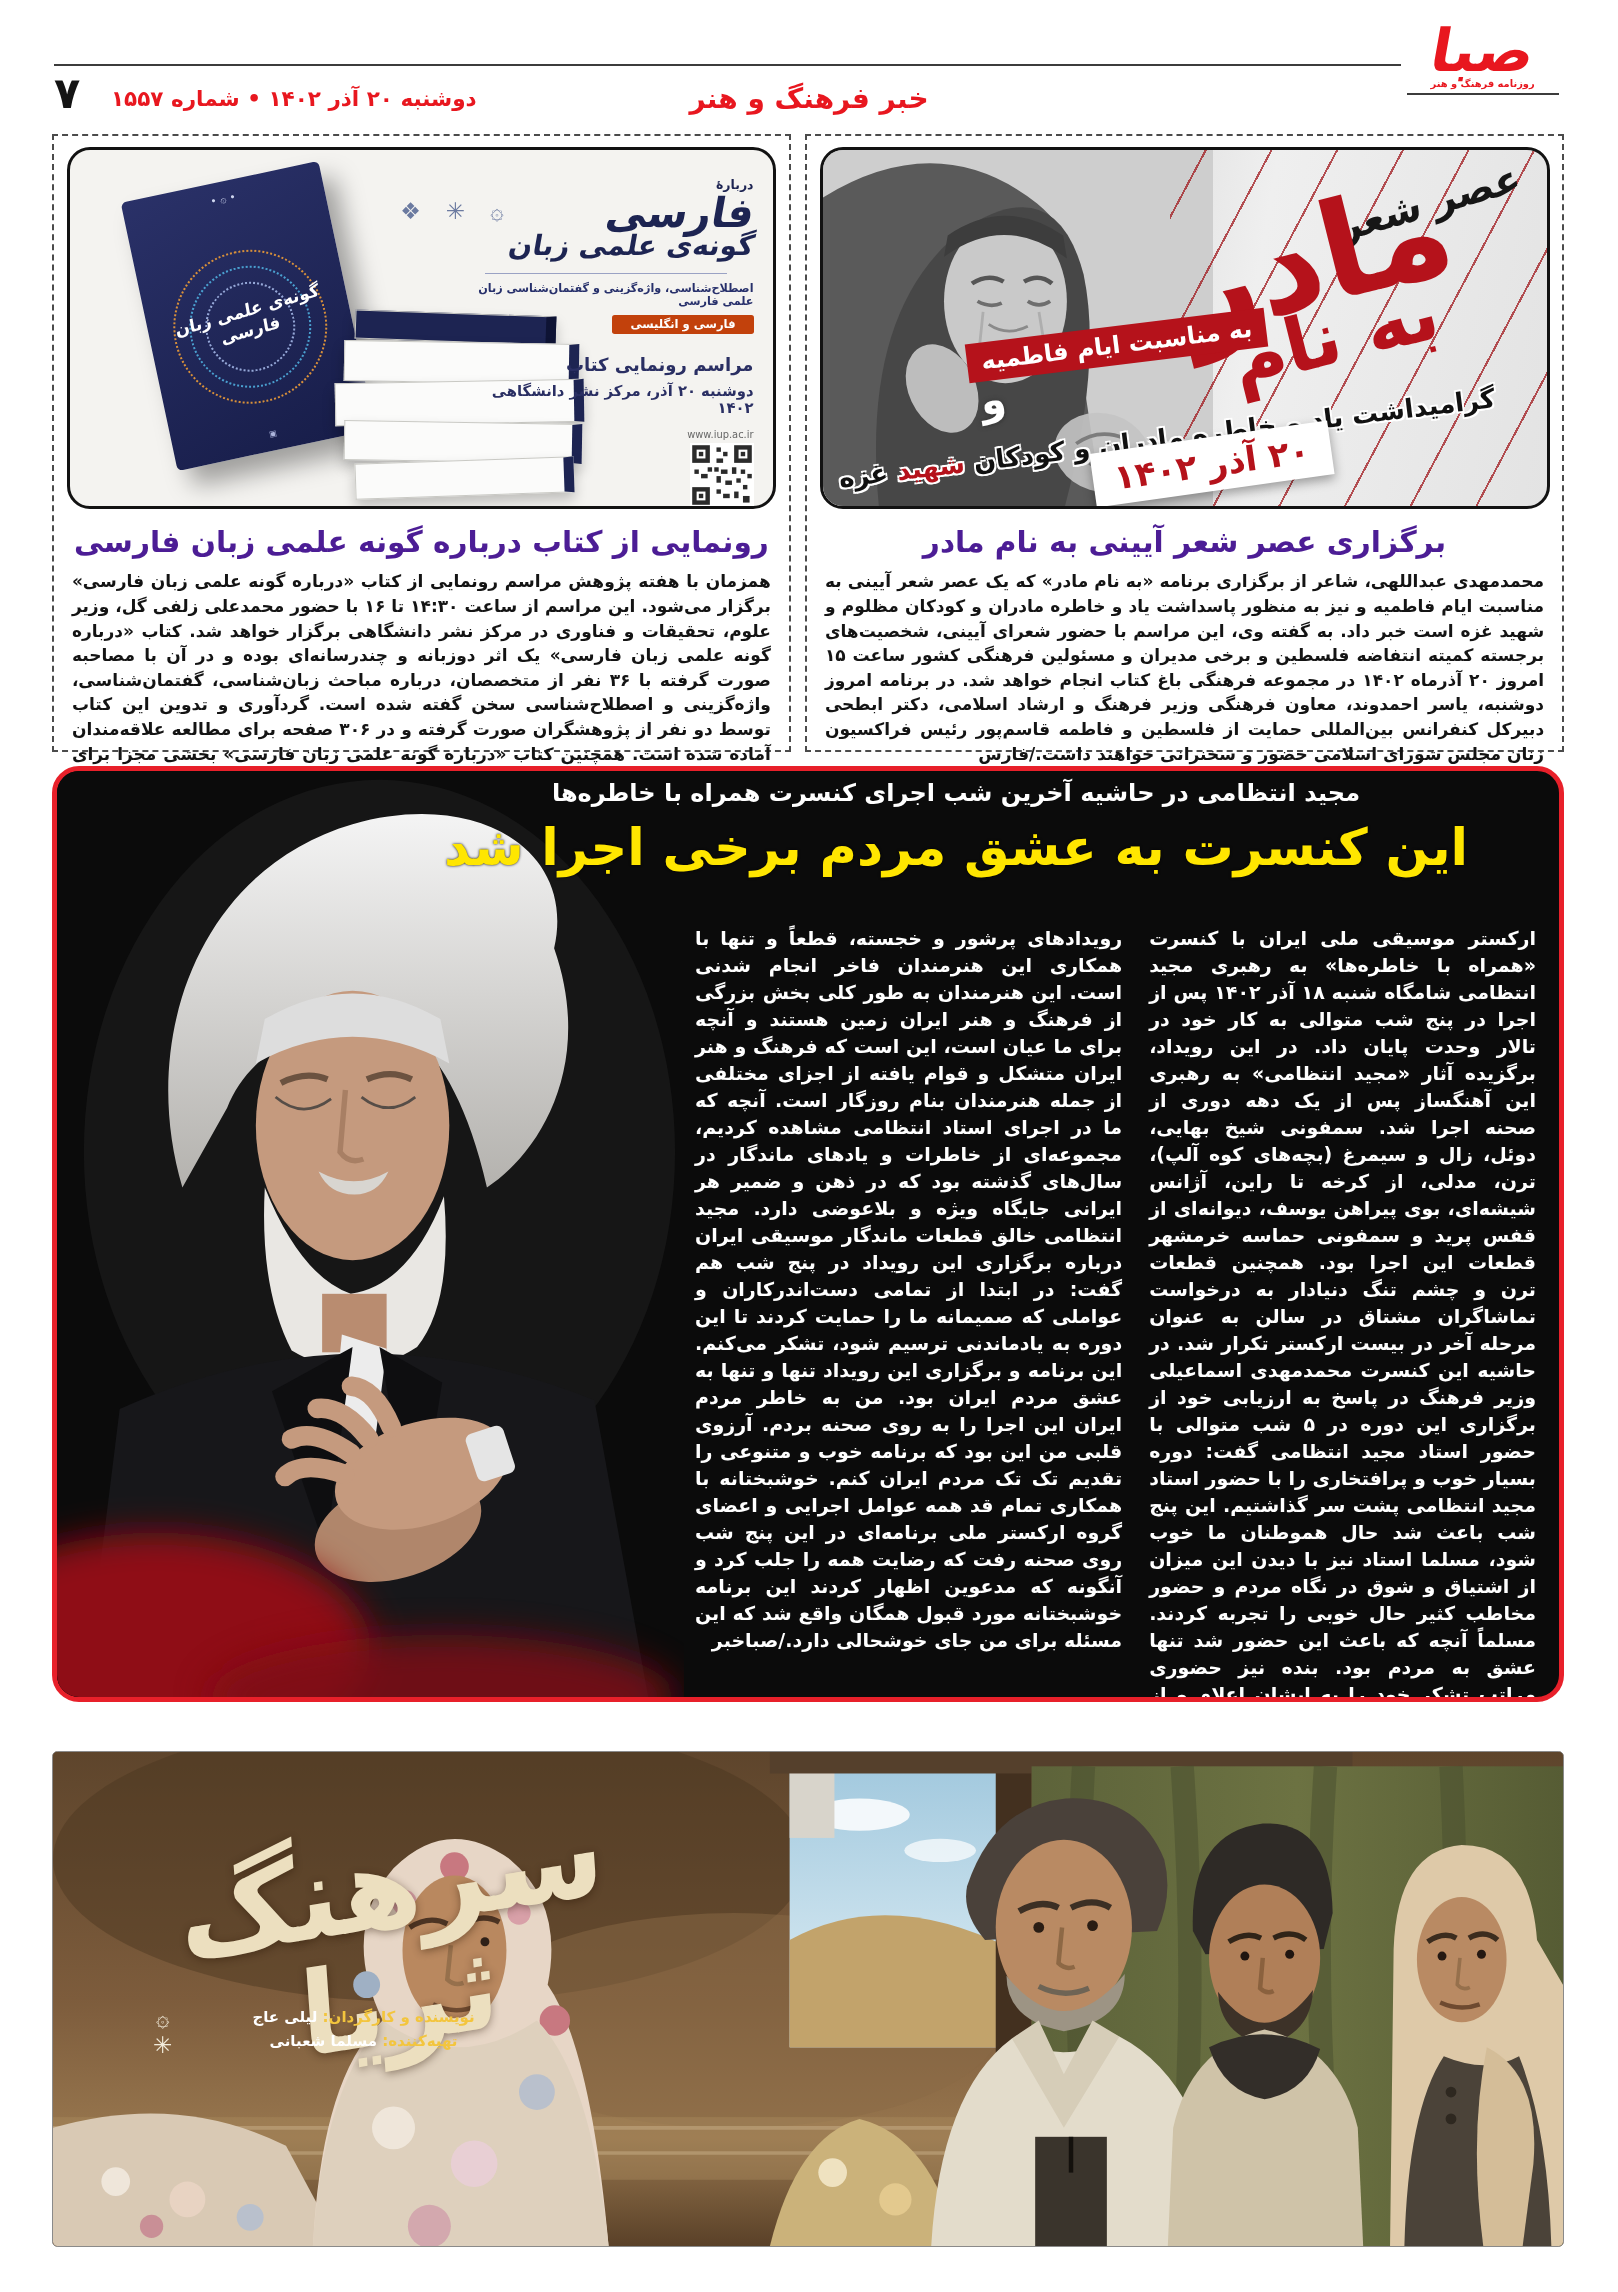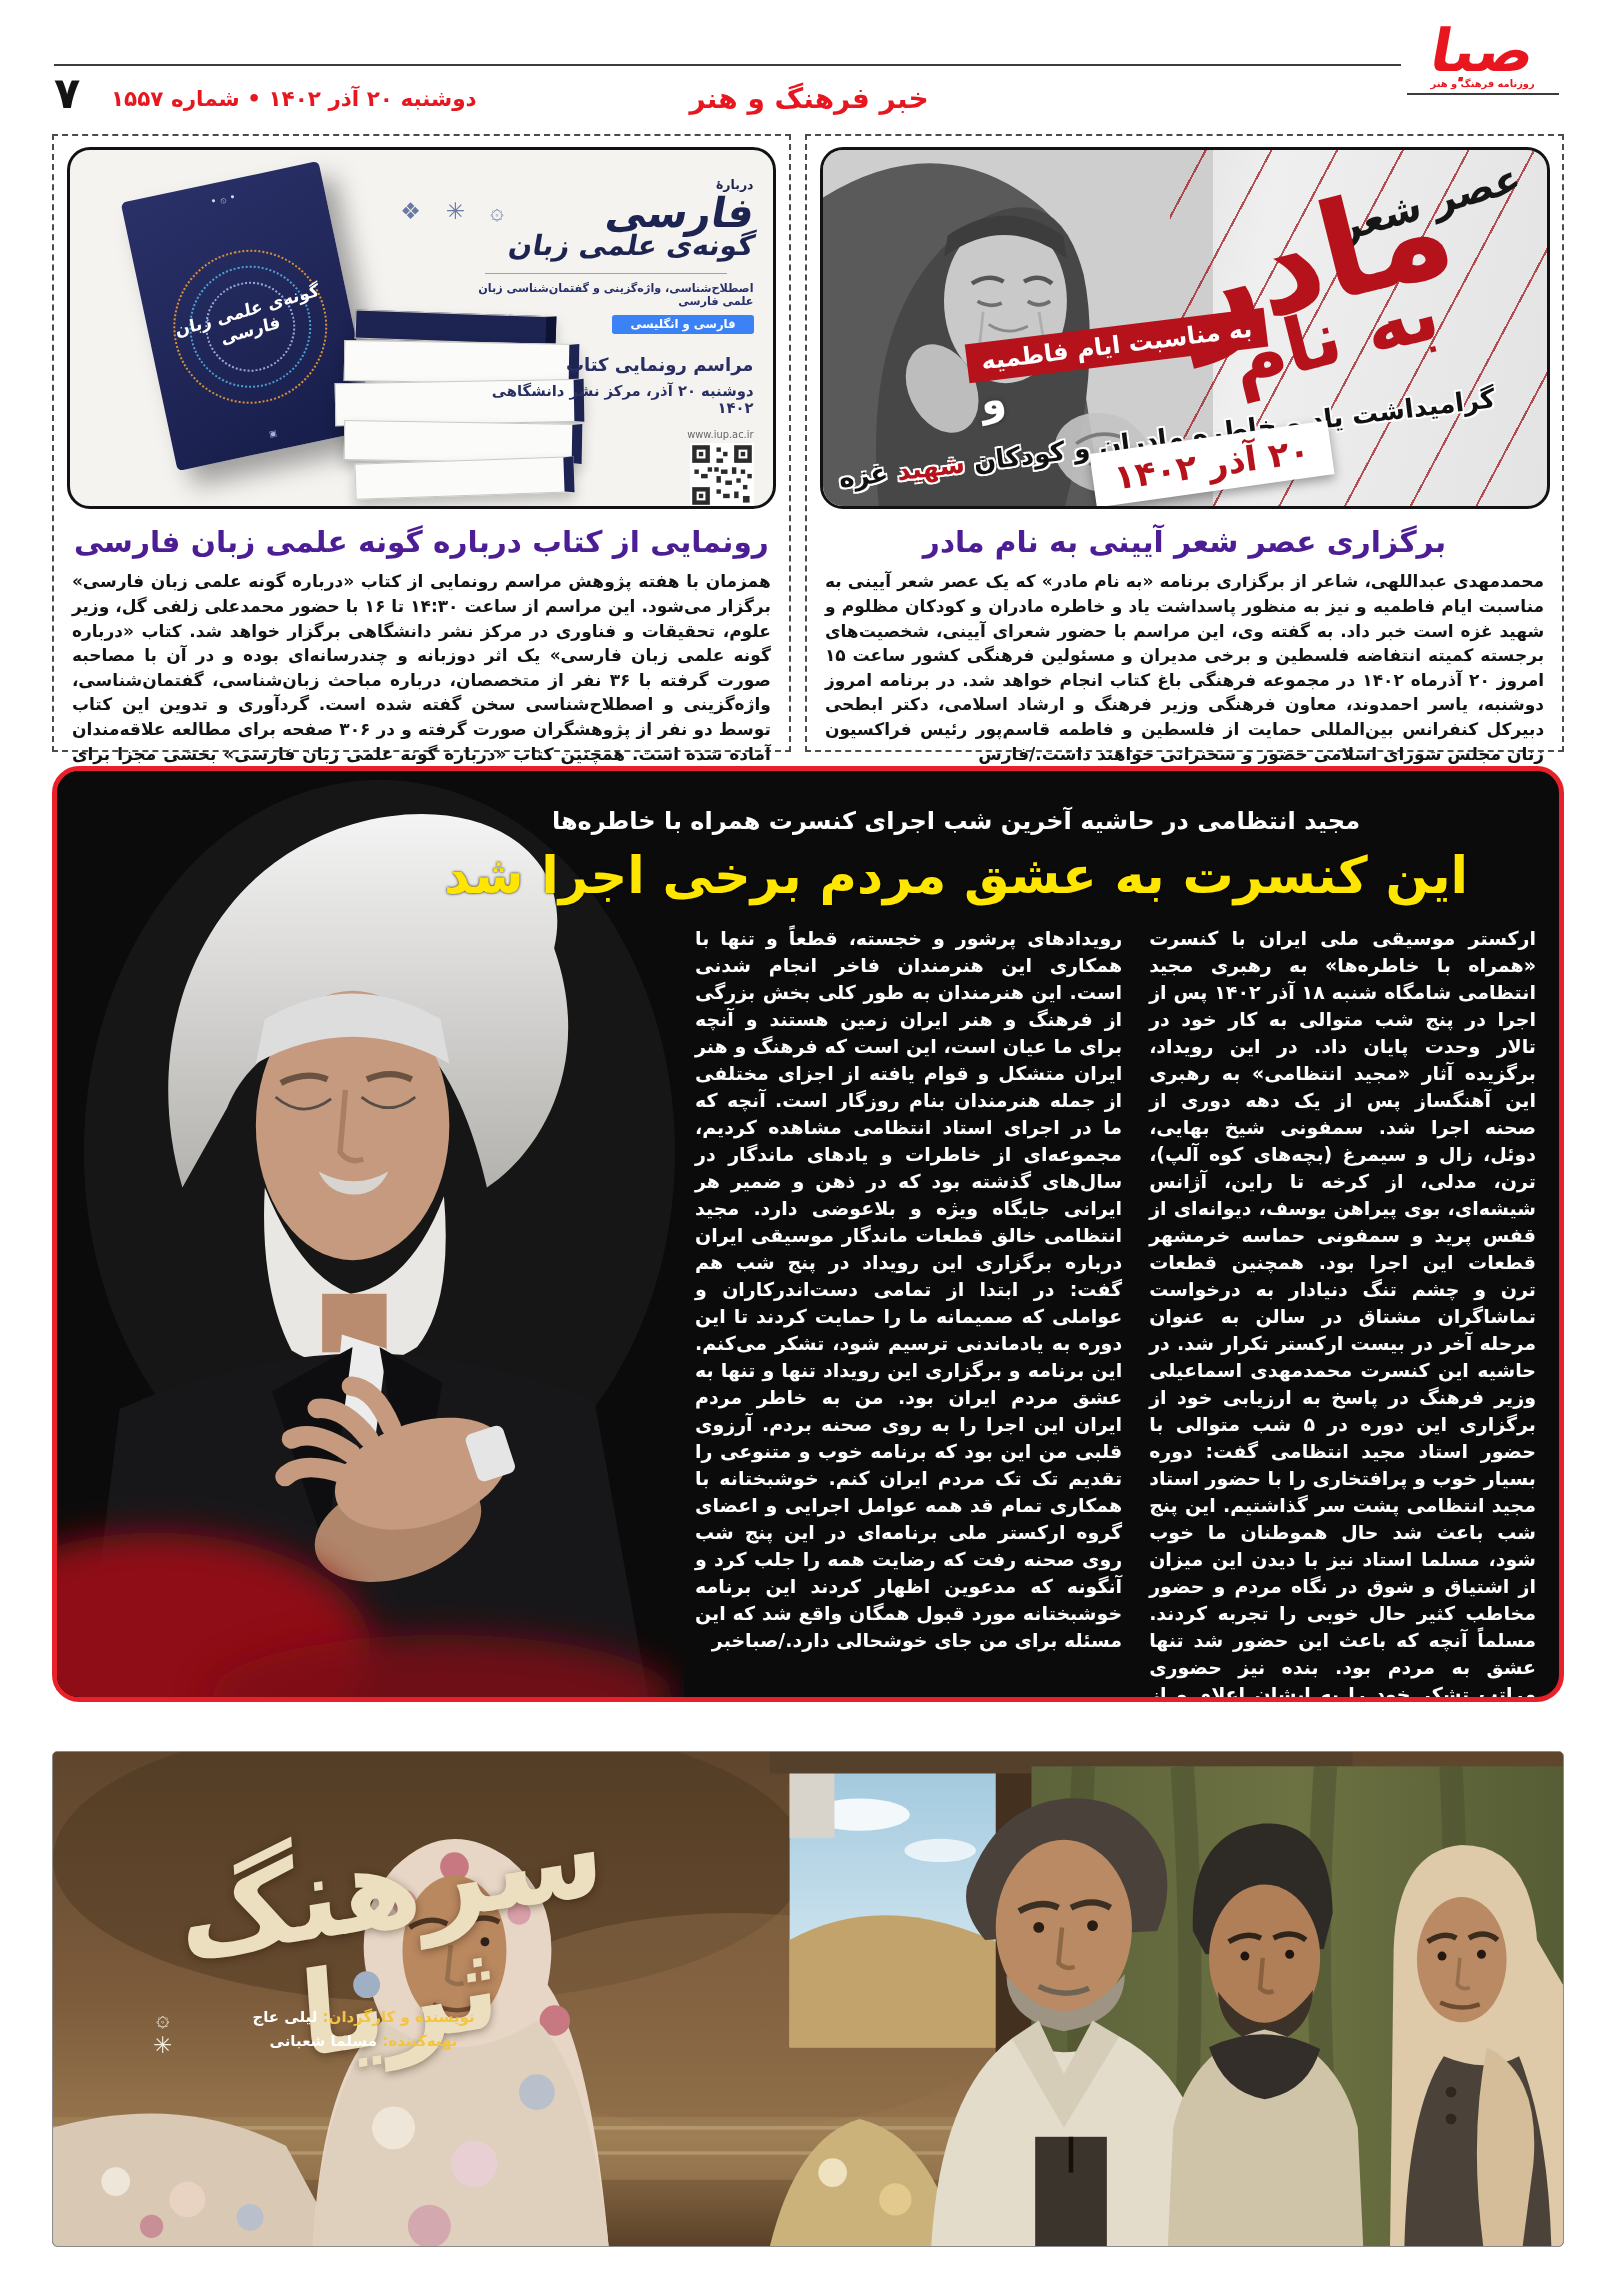--- a/index.html
+++ b/index.html
@@ -64,32 +64,32 @@
   .bk2{left:265px;top:231px;width:238px;height:41px;transform:rotate(-1deg);}
   .bk3{left:274px;top:272px;width:227px;height:38px;transform:rotate(1deg);}
   .bk4{left:285px;top:310px;width:208px;height:34px;transform:rotate(-2deg);}
   .b-logos{position:absolute;left:47%;top:48px;display:flex;gap:25px;color:#6b7aa0;font-size:23px;}
   .b-right{position:absolute;right:19.7px;top:27px;width:296px;text-align:right;color:#1d2452;}
   .call-prefix{font-size:12.5px;font-weight:bold;}
   .call1{font-size:41px;font-weight:bold;transform:skewX(-10deg);line-height:1.05;}
   .call2{font-size:28px;font-weight:bold;transform:skewX(-10deg);margin-top:-3.6px;line-height:1.1;}
   .b-div{height:1.8px;background:#9aa2c4;margin:10.7px 27px 7.2px;}
   .b-sub{font-size:11.2px;font-weight:bold;color:#27306b;}
-  .b-pill{display:inline-block;background:#3b82f6;color:#fff;font-size:11.6px;font-weight:bold;
+  .b-pill{display:inline-block;background:#c2410c;color:#fff;font-size:11.6px;font-weight:bold;
           padding:2.7px 18px;border-radius:2.7px;margin-top:7.2px;}
   .b-event1{margin-top:19.7px;font-size:18px;font-weight:bold;color:#2a2f63;}
   .b-event2{font-size:14.8px;font-weight:bold;color:#2a2f63;margin-top:7.2px;}
   .b-url{font-size:9.9px;color:#666;margin-top:12.5px;direction:ltr;}
   .b-qr{margin-top:3.6px;}
   
   .feature{position:absolute;top:766px;right:54px;left:52px;height:936px;background:#0b0b0b;
            border:5.4px solid #e8202a;border-radius:27px;box-sizing:border-box;overflow:hidden;}
   .f-photo{position:absolute;left:0;top:0;width:627px;height:100%;}
   .f-headwrap{position:relative;z-index:2;margin-left:296px;text-align:center;}
-  .f-kicker{color:#fff;font-size:24px;font-weight:bold;margin-top:36px;}
+  .f-kicker{color:#fff;font-size:24px;font-weight:bold;margin-top:8px;}
   .f-headline{color:#ffe600;font-size:51px;font-weight:bold;margin-top:10.7px;text-shadow:0 0 2.7px #000;}
   .f-cols{position:absolute;z-index:2;top:154px;right:23px;left:638px;bottom:23px;display:flex;gap:27px;}
   .f-col{color:#fff;font-size:19px;line-height:27px;text-align:justify;font-weight:bold;}
   .f-col1{width:46%;flex:none;}
   .f-col2{flex:1;}
   
   .poster{position:absolute;top:1751px;right:54px;left:52px;height:494px;border-radius:5.4px;overflow:hidden;
           border:0.9px solid #8a8a8a;background:#6d4f33;}
   .p-art{position:absolute;inset:0;width:100%;height:100%;}
   .p-title{position:absolute;left:47px;top:77px;width:591px;text-align:center;color:#ecdfbf;

